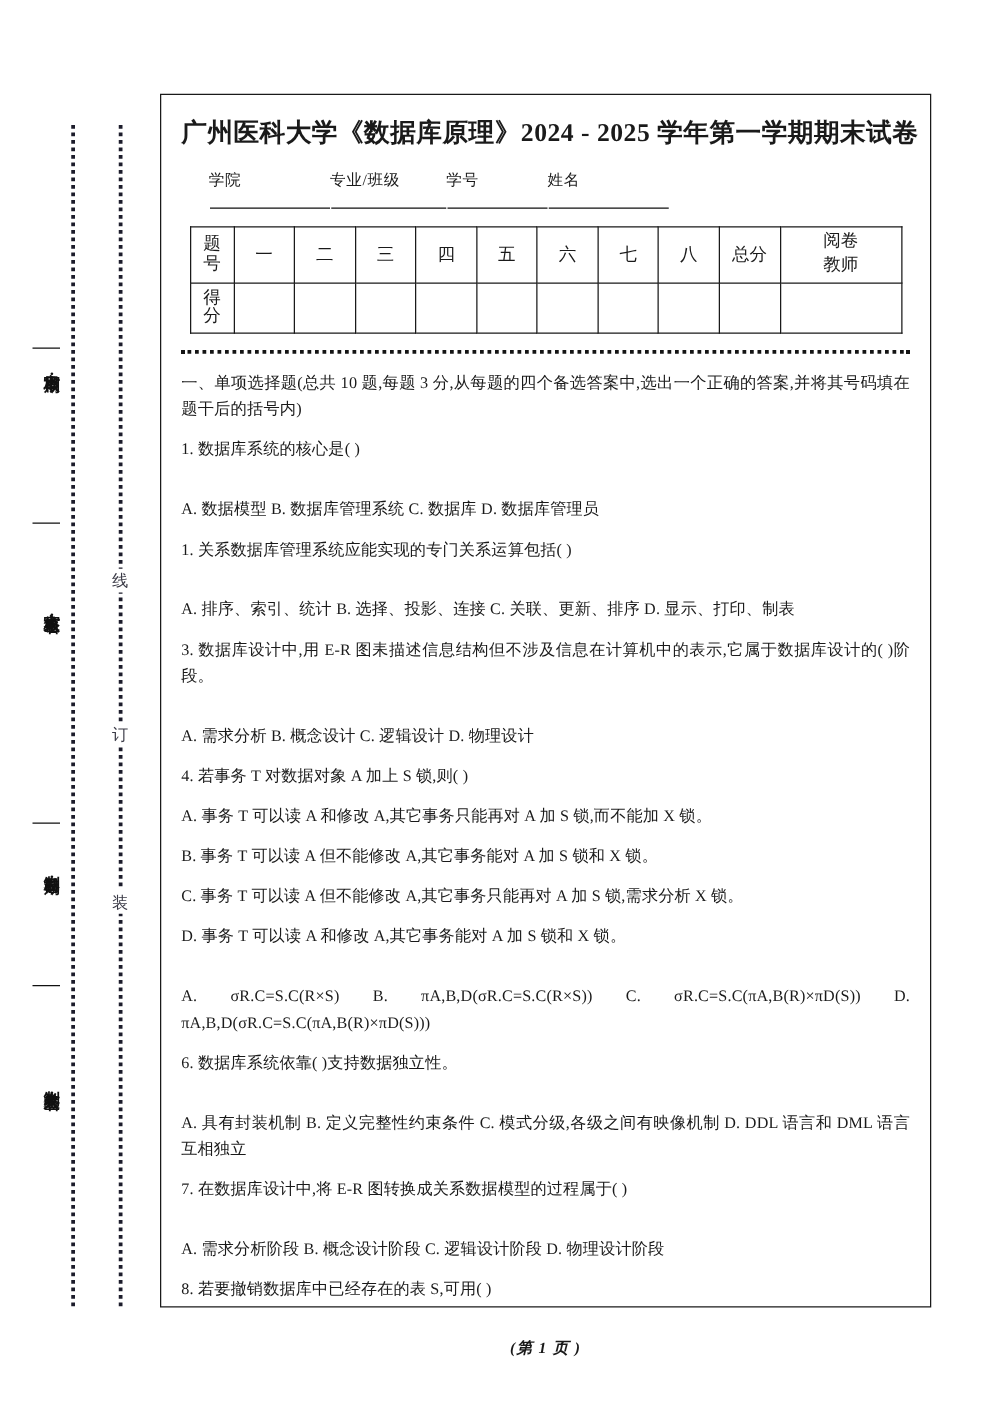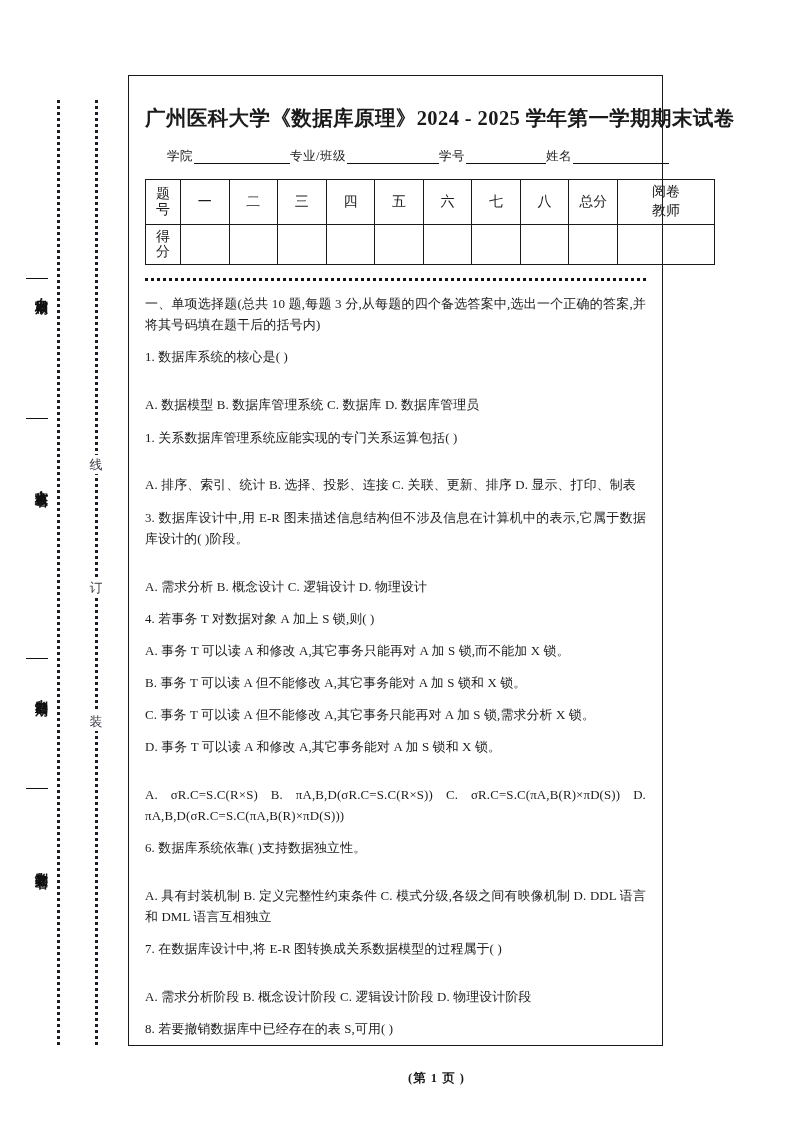--- a/index.html
+++ b/index.html
@@ -65,46 +65,46 @@
     left: 26px;
     width: 22px;
     border-top: 1px solid #111111;
   }
 
   
   #exam-frame {
     position: absolute;
     left: 128px;
     top: 75px;
-    width: 535px;
+    width: 617px;
     height: 971px;
     border: 1.3px solid #1a1a1a;
     box-sizing: border-box;
-    padding: 26px 16px 0 16px;
+    padding: 14px 16px 0 16px;
   }
 
   #exam-title {
     font-size: 20.5px;
     font-weight: bold;
     text-align: center;
     letter-spacing: 0.4px;
     white-space: nowrap;
     font-family: "Liberation Serif", "DejaVu Serif", serif;
     margin: 2px 0 0 0;
   }
 
   
   #info-row {
     display: flex;
     align-items: flex-end;
     margin: 16px 0 0 22px;
     font-size: 12.5px;
     white-space: nowrap;
   }
-  .info-field { display: flex; align-items: center; }
+  .info-field { display: flex; align-items: flex-start; flex-direction: column; }
   .info-label { font-size: 12.5px; letter-spacing: 0.5px; }
   .info-blank {
     border-bottom: 1.2px solid #111111;
     height: 13px;
     margin-left: 1px;
   }
   .blank-1 { width: 96px; }
   .blank-2 { width: 92px; }
   .blank-3 { width: 80px; }
   .blank-4 { width: 96px; }
@@ -173,20 +173,21 @@
   
   #page-footer {
     position: absolute;
     left: 128px;
     top: 1070px;
     width: 617px;
     text-align: center;
     font-size: 12.5px;
     font-weight: bold;
     letter-spacing: 1px;
+    font-style: italic;
   }
 </style>
 </head>
 <body>
 
 <div id="seal-margin">
   <div class="seal-dotline outer"></div>
   <div class="seal-dotline inner"></div>
 
   <div class="seal-char" style="top:455px;">线</div>

